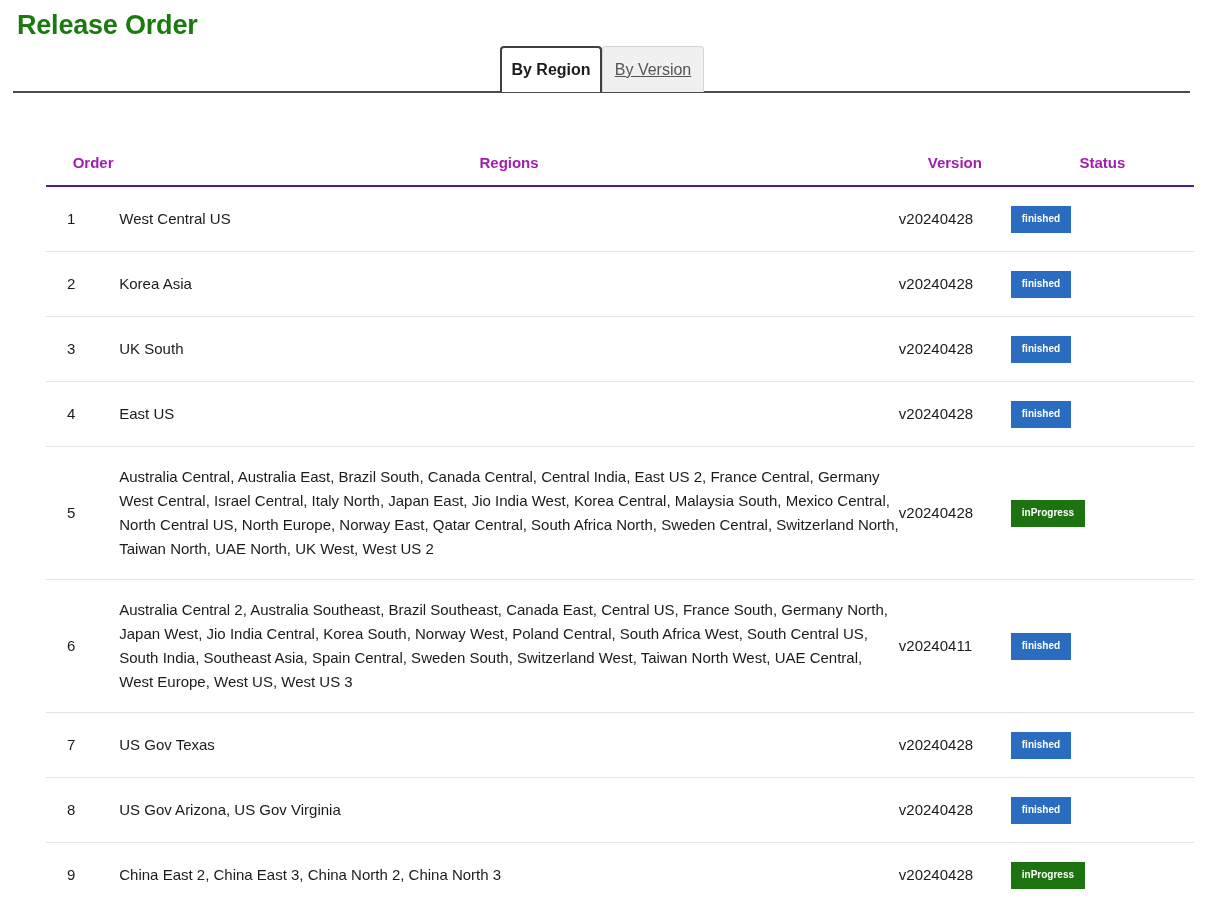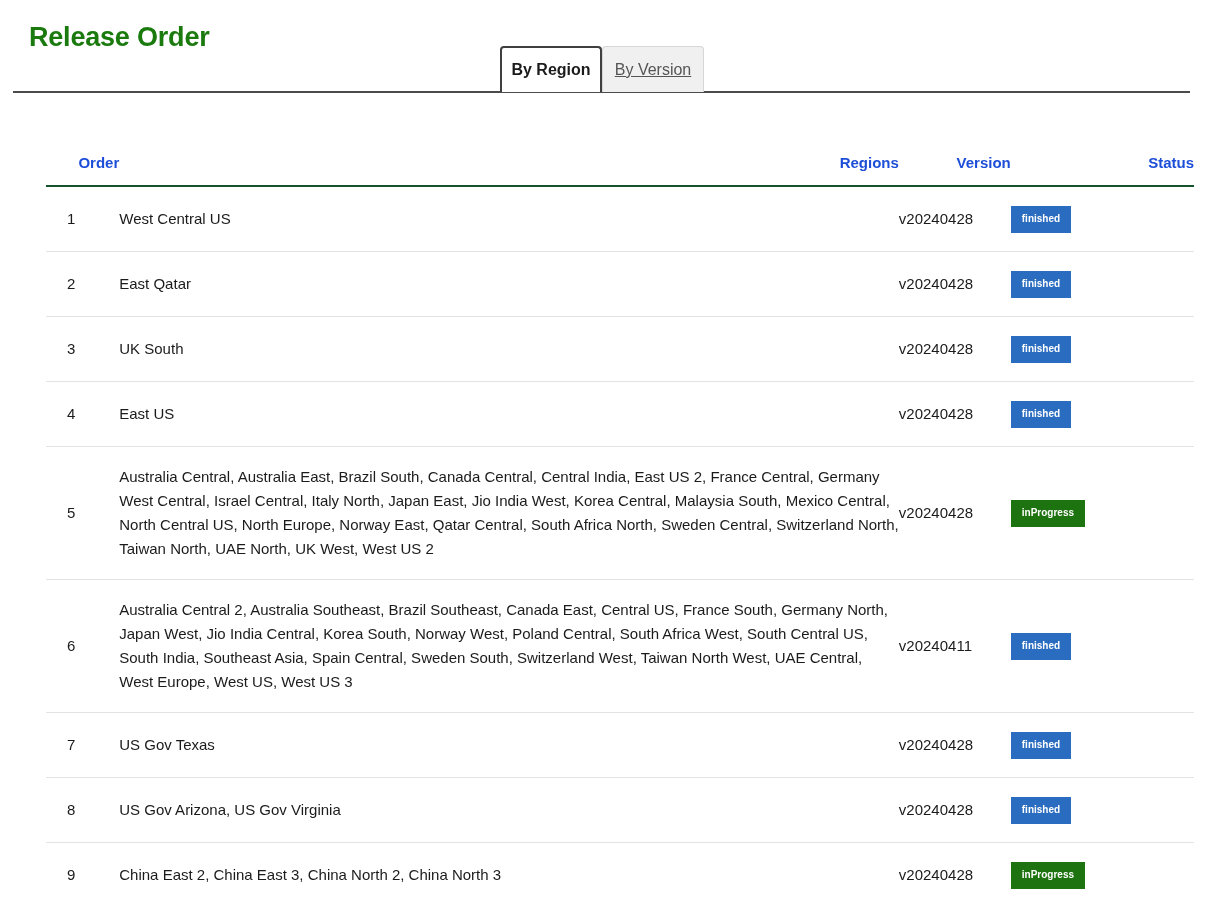--- a/index.html
+++ b/index.html
@@ -26,21 +26,21 @@
   
   .page-title {
     position: absolute;
     left: 13px;
     top: 4px;
     font-size: 27px;
     font-weight: bold;
     letter-spacing: -0.2px;
     color: #1a7a0e;
     line-height: 34px;
-    margin: 16px;
+    margin: 4px;
   }
 
   
   .tabstrip {
     position: absolute;
     left: 0;
     top: 46px;
     width: 1221px;
     height: 48px;
   }
@@ -94,26 +94,26 @@
     left: 46px;
     top: 144px;
     width: 1148px;
   }
   table.release-table {
     width: 1148px;
     border-collapse: collapse;
     font-size: 15px;
   }
   table.release-table th {
-    text-align: right;
+    text-align: center;
     font-weight: bold;
     font-size: 15px;
-    color: #1d4ed8;
+    color: #a21caf;
     padding: 10px 0 14px 0;
-    border-bottom: 2px solid #14532d;
+    border-bottom: 2px solid #4c1d95;
     vertical-align: bottom;
   }
   table.release-table td {
     padding: 18px 0;
     vertical-align: middle;
     border-bottom: 1px solid #e3e3e3;
     color: #1b1b1b;
     line-height: 24px;
   }
   table.release-table tbody tr:last-child td {
@@ -166,21 +166,21 @@
       </thead>
       <tbody id="table-body">
           <tr>
             <td class="col-order">1</td>
             <td class="col-region">West Central US</td>
             <td class="col-version">v20240428</td>
             <td class="col-status"><span class="badge badge-finished">finished</span></td>
           </tr>
           <tr>
             <td class="col-order">2</td>
-            <td class="col-region">East Qatar</td>
+            <td class="col-region">Korea Asia</td>
             <td class="col-version">v20240428</td>
             <td class="col-status"><span class="badge badge-finished">finished</span></td>
           </tr>
           <tr>
             <td class="col-order">3</td>
             <td class="col-region">UK South</td>
             <td class="col-version">v20240428</td>
             <td class="col-status"><span class="badge badge-finished">finished</span></td>
           </tr>
           <tr>

